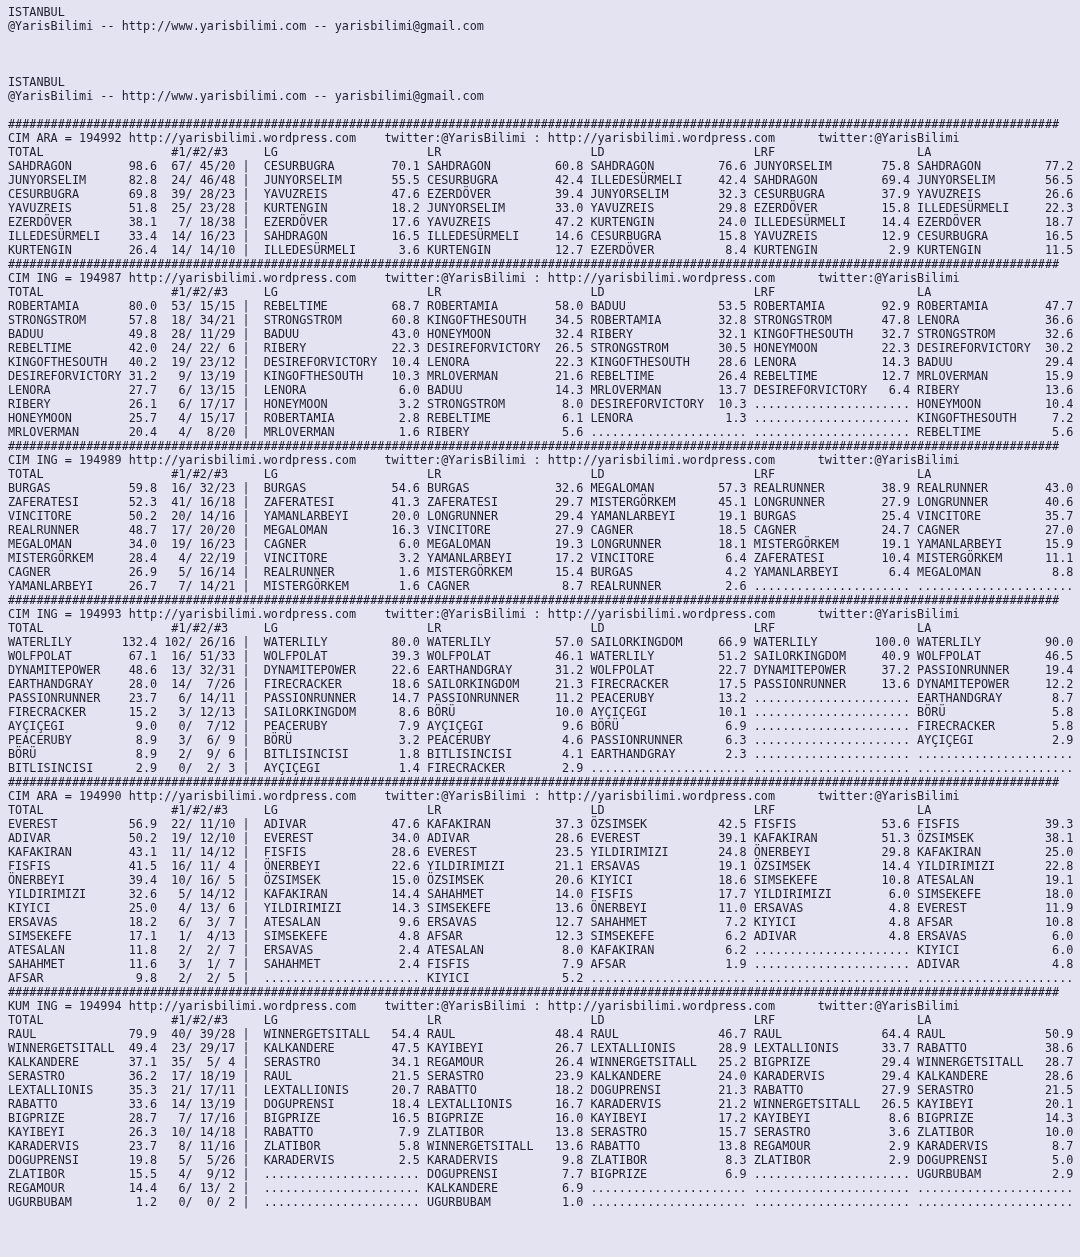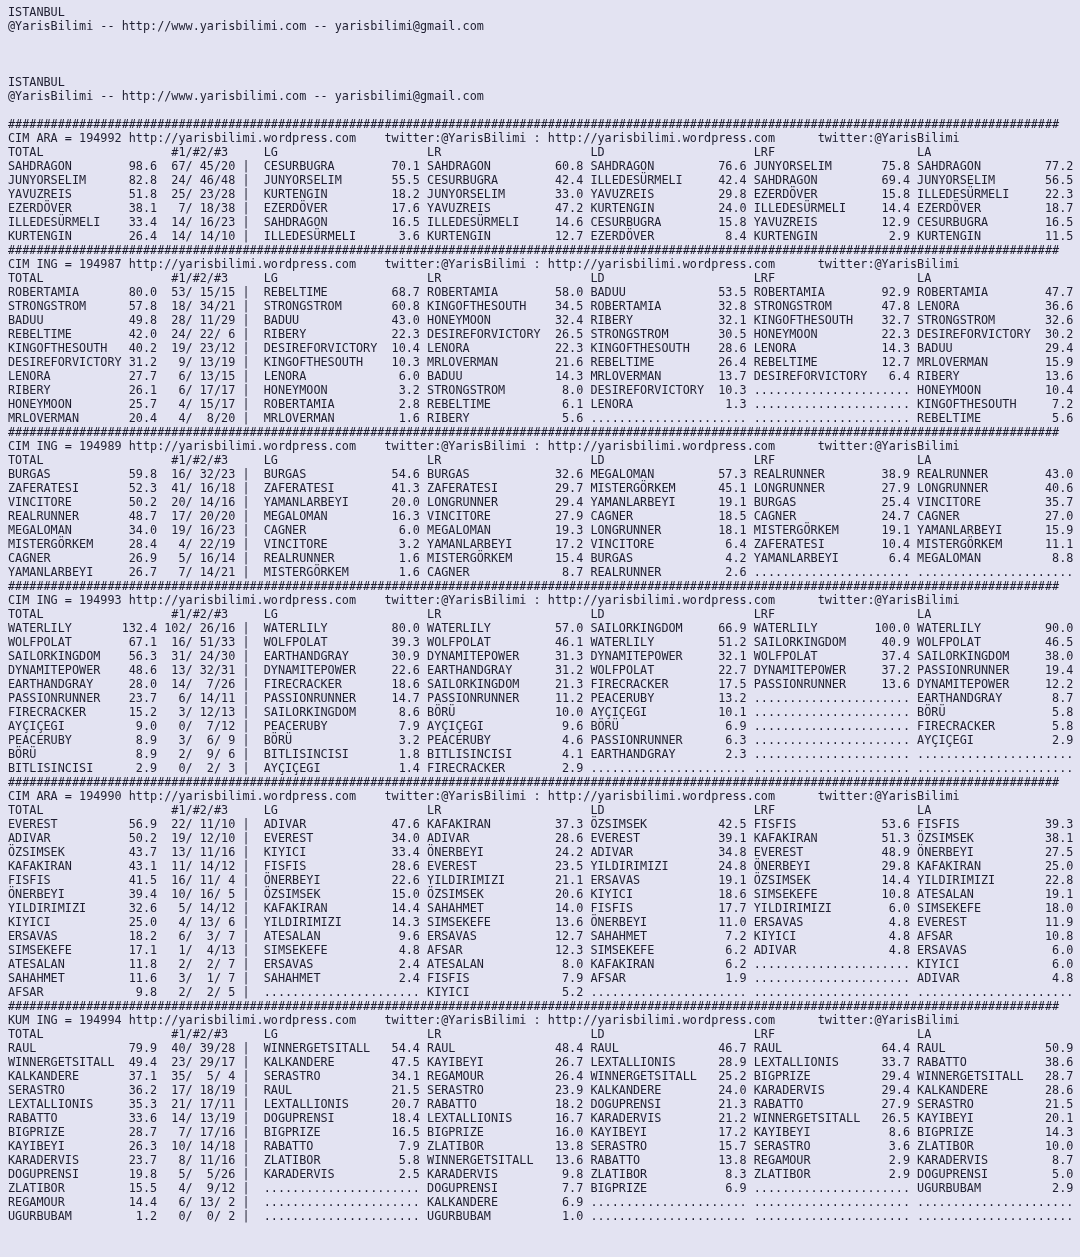--- a/index.html
+++ b/index.html
@@ -26,20 +26,21 @@
     <div class="line">ISTANBUL</div>
     <div class="line">@YarisBilimi -- http://www.yarisbilimi.com -- yarisbilimi@gmail.com</div>
     <div class="line"></div>
   </div>
   <div id="report">
       <div class="line">####################################################################################################################################################</div>
       <div class="line">CIM ARA = 194992 http://yarisbilimi.wordpress.com    twitter:@YarisBilimi : http://yarisbilimi.wordpress.com      twitter:@YarisBilimi</div>
       <div class="line">TOTAL                  #1/#2/#3     LG                     LR                     LD                     LRF                    LA</div>
       <div class="line">SAHDRAGON        98.6  67/ 45/20 |  CESURBUGRA        70.1 SAHDRAGON         60.8 SAHDRAGON         76.6 JUNYORSELIM       75.8 SAHDRAGON         77.2</div>
       <div class="line">JUNYORSELIM      82.8  24/ 46/48 |  JUNYORSELIM       55.5 CESURBUGRA        42.4 ILLEDESÜRMELI     42.4 SAHDRAGON         69.4 JUNYORSELIM       56.5</div>
+      <div class="line">CESURBUGRA       69.8  39/ 28/23 |  YAVUZREIS         47.6 EZERDÖVER         39.4 JUNYORSELIM       32.3 CESURBUGRA        37.9 YAVUZREIS         26.6</div>
       <div class="line">YAVUZREIS        51.8  25/ 23/28 |  KURTENGIN         18.2 JUNYORSELIM       33.0 YAVUZREIS         29.8 EZERDÖVER         15.8 ILLEDESÜRMELI     22.3</div>
       <div class="line">EZERDÖVER        38.1   7/ 18/38 |  EZERDÖVER         17.6 YAVUZREIS         47.2 KURTENGIN         24.0 ILLEDESÜRMELI     14.4 EZERDÖVER         18.7</div>
       <div class="line">ILLEDESÜRMELI    33.4  14/ 16/23 |  SAHDRAGON         16.5 ILLEDESÜRMELI     14.6 CESURBUGRA        15.8 YAVUZREIS         12.9 CESURBUGRA        16.5</div>
       <div class="line">KURTENGIN        26.4  14/ 14/10 |  ILLEDESÜRMELI      3.6 KURTENGIN         12.7 EZERDÖVER          8.4 KURTENGIN          2.9 KURTENGIN         11.5</div>
       <div class="line">####################################################################################################################################################</div>
       <div class="line">CIM ING = 194987 http://yarisbilimi.wordpress.com    twitter:@YarisBilimi : http://yarisbilimi.wordpress.com      twitter:@YarisBilimi</div>
       <div class="line">TOTAL                  #1/#2/#3     LG                     LR                     LD                     LRF                    LA</div>
       <div class="line">ROBERTAMIA       80.0  53/ 15/15 |  REBELTIME         68.7 ROBERTAMIA        58.0 BADUU             53.5 ROBERTAMIA        92.9 ROBERTAMIA        47.7</div>
       <div class="line">STRONGSTROM      57.8  18/ 34/21 |  STRONGSTROM       60.8 KINGOFTHESOUTH    34.5 ROBERTAMIA        32.8 STRONGSTROM       47.8 LENORA            36.6</div>
       <div class="line">BADUU            49.8  28/ 11/29 |  BADUU             43.0 HONEYMOON         32.4 RIBERY            32.1 KINGOFTHESOUTH    32.7 STRONGSTROM       32.6</div>
@@ -59,35 +60,33 @@
       <div class="line">REALRUNNER       48.7  17/ 20/20 |  MEGALOMAN         16.3 VINCITORE         27.9 CAGNER            18.5 CAGNER            24.7 CAGNER            27.0</div>
       <div class="line">MEGALOMAN        34.0  19/ 16/23 |  CAGNER             6.0 MEGALOMAN         19.3 LONGRUNNER        18.1 MISTERGÖRKEM      19.1 YAMANLARBEYI      15.9</div>
       <div class="line">MISTERGÖRKEM     28.4   4/ 22/19 |  VINCITORE          3.2 YAMANLARBEYI      17.2 VINCITORE          6.4 ZAFERATESI        10.4 MISTERGÖRKEM      11.1</div>
       <div class="line">CAGNER           26.9   5/ 16/14 |  REALRUNNER         1.6 MISTERGÖRKEM      15.4 BURGAS             4.2 YAMANLARBEYI       6.4 MEGALOMAN          8.8</div>
       <div class="line">YAMANLARBEYI     26.7   7/ 14/21 |  MISTERGÖRKEM       1.6 CAGNER             8.7 REALRUNNER         2.6 ...................... ......................</div>
       <div class="line">####################################################################################################################################################</div>
       <div class="line">CIM ING = 194993 http://yarisbilimi.wordpress.com    twitter:@YarisBilimi : http://yarisbilimi.wordpress.com      twitter:@YarisBilimi</div>
       <div class="line">TOTAL                  #1/#2/#3     LG                     LR                     LD                     LRF                    LA</div>
       <div class="line">WATERLILY       132.4 102/ 26/16 |  WATERLILY         80.0 WATERLILY         57.0 SAILORKINGDOM     66.9 WATERLILY        100.0 WATERLILY         90.0</div>
       <div class="line">WOLFPOLAT        67.1  16/ 51/33 |  WOLFPOLAT         39.3 WOLFPOLAT         46.1 WATERLILY         51.2 SAILORKINGDOM     40.9 WOLFPOLAT         46.5</div>
-      <div class="line">SAILORKINGDOM    56.3  31/ 24/30 |  EARTHANDGRAY      30.9 DYNAMITEPOWER     31.3 DYNAMITEPOWER     32.1 WOLFPOLAT         37.4 SAILORKINGDOM     38.0</div>
       <div class="line">DYNAMITEPOWER    48.6  13/ 32/31 |  DYNAMITEPOWER     22.6 EARTHANDGRAY      31.2 WOLFPOLAT         22.7 DYNAMITEPOWER     37.2 PASSIONRUNNER     19.4</div>
       <div class="line">EARTHANDGRAY     28.0  14/  7/26 |  FIRECRACKER       18.6 SAILORKINGDOM     21.3 FIRECRACKER       17.5 PASSIONRUNNER     13.6 DYNAMITEPOWER     12.2</div>
       <div class="line">PASSIONRUNNER    23.7   6/ 14/11 |  PASSIONRUNNER     14.7 PASSIONRUNNER     11.2 PEACERUBY         13.2 ...................... EARTHANDGRAY       8.7</div>
       <div class="line">FIRECRACKER      15.2   3/ 12/13 |  SAILORKINGDOM      8.6 BÖRÜ              10.0 AYÇIÇEGI          10.1 ...................... BÖRÜ               5.8</div>
       <div class="line">AYÇIÇEGI          9.0   0/  7/12 |  PEACERUBY          7.9 AYÇIÇEGI           9.6 BÖRÜ               6.9 ...................... FIRECRACKER        5.8</div>
       <div class="line">PEACERUBY         8.9   3/  6/ 9 |  BÖRÜ               3.2 PEACERUBY          4.6 PASSIONRUNNER      6.3 ...................... AYÇIÇEGI           2.9</div>
       <div class="line">BÖRÜ              8.9   2/  9/ 6 |  BITLISINCISI       1.8 BITLISINCISI       4.1 EARTHANDGRAY       2.3 ...................... ......................</div>
       <div class="line">BITLISINCISI      2.9   0/  2/ 3 |  AYÇIÇEGI           1.4 FIRECRACKER        2.9 ...................... ...................... ......................</div>
       <div class="line">####################################################################################################################################################</div>
       <div class="line">CIM ARA = 194990 http://yarisbilimi.wordpress.com    twitter:@YarisBilimi : http://yarisbilimi.wordpress.com      twitter:@YarisBilimi</div>
       <div class="line">TOTAL                  #1/#2/#3     LG                     LR                     LD                     LRF                    LA</div>
       <div class="line">EVEREST          56.9  22/ 11/10 |  ADIVAR            47.6 KAFAKIRAN         37.3 ÖZSIMSEK          42.5 FISFIS            53.6 FISFIS            39.3</div>
       <div class="line">ADIVAR           50.2  19/ 12/10 |  EVEREST           34.0 ADIVAR            28.6 EVEREST           39.1 KAFAKIRAN         51.3 ÖZSIMSEK          38.1</div>
-      <div class="line">ÖZSIMSEK         43.7  13/ 11/16 |  KIYICI            33.4 ÖNERBEYI          24.2 ADIVAR            34.8 EVEREST           48.9 ÖNERBEYI          27.5</div>
       <div class="line">KAFAKIRAN        43.1  11/ 14/12 |  FISFIS            28.6 EVEREST           23.5 YILDIRIMIZI       24.8 ÖNERBEYI          29.8 KAFAKIRAN         25.0</div>
       <div class="line">FISFIS           41.5  16/ 11/ 4 |  ÖNERBEYI          22.6 YILDIRIMIZI       21.1 ERSAVAS           19.1 ÖZSIMSEK          14.4 YILDIRIMIZI       22.8</div>
       <div class="line">ÖNERBEYI         39.4  10/ 16/ 5 |  ÖZSIMSEK          15.0 ÖZSIMSEK          20.6 KIYICI            18.6 SIMSEKEFE         10.8 ATESALAN          19.1</div>
       <div class="line">YILDIRIMIZI      32.6   5/ 14/12 |  KAFAKIRAN         14.4 SAHAHMET          14.0 FISFIS            17.7 YILDIRIMIZI        6.0 SIMSEKEFE         18.0</div>
       <div class="line">KIYICI           25.0   4/ 13/ 6 |  YILDIRIMIZI       14.3 SIMSEKEFE         13.6 ÖNERBEYI          11.0 ERSAVAS            4.8 EVEREST           11.9</div>
       <div class="line">ERSAVAS          18.2   6/  3/ 7 |  ATESALAN           9.6 ERSAVAS           12.7 SAHAHMET           7.2 KIYICI             4.8 AFSAR             10.8</div>
       <div class="line">SIMSEKEFE        17.1   1/  4/13 |  SIMSEKEFE          4.8 AFSAR             12.3 SIMSEKEFE          6.2 ADIVAR             4.8 ERSAVAS            6.0</div>
       <div class="line">ATESALAN         11.8   2/  2/ 7 |  ERSAVAS            2.4 ATESALAN           8.0 KAFAKIRAN          6.2 ...................... KIYICI             6.0</div>
       <div class="line">SAHAHMET         11.6   3/  1/ 7 |  SAHAHMET           2.4 FISFIS             7.9 AFSAR              1.9 ...................... ADIVAR             4.8</div>
       <div class="line">AFSAR             9.8   2/  2/ 5 |  ...................... KIYICI             5.2 ...................... ...................... ......................</div>

